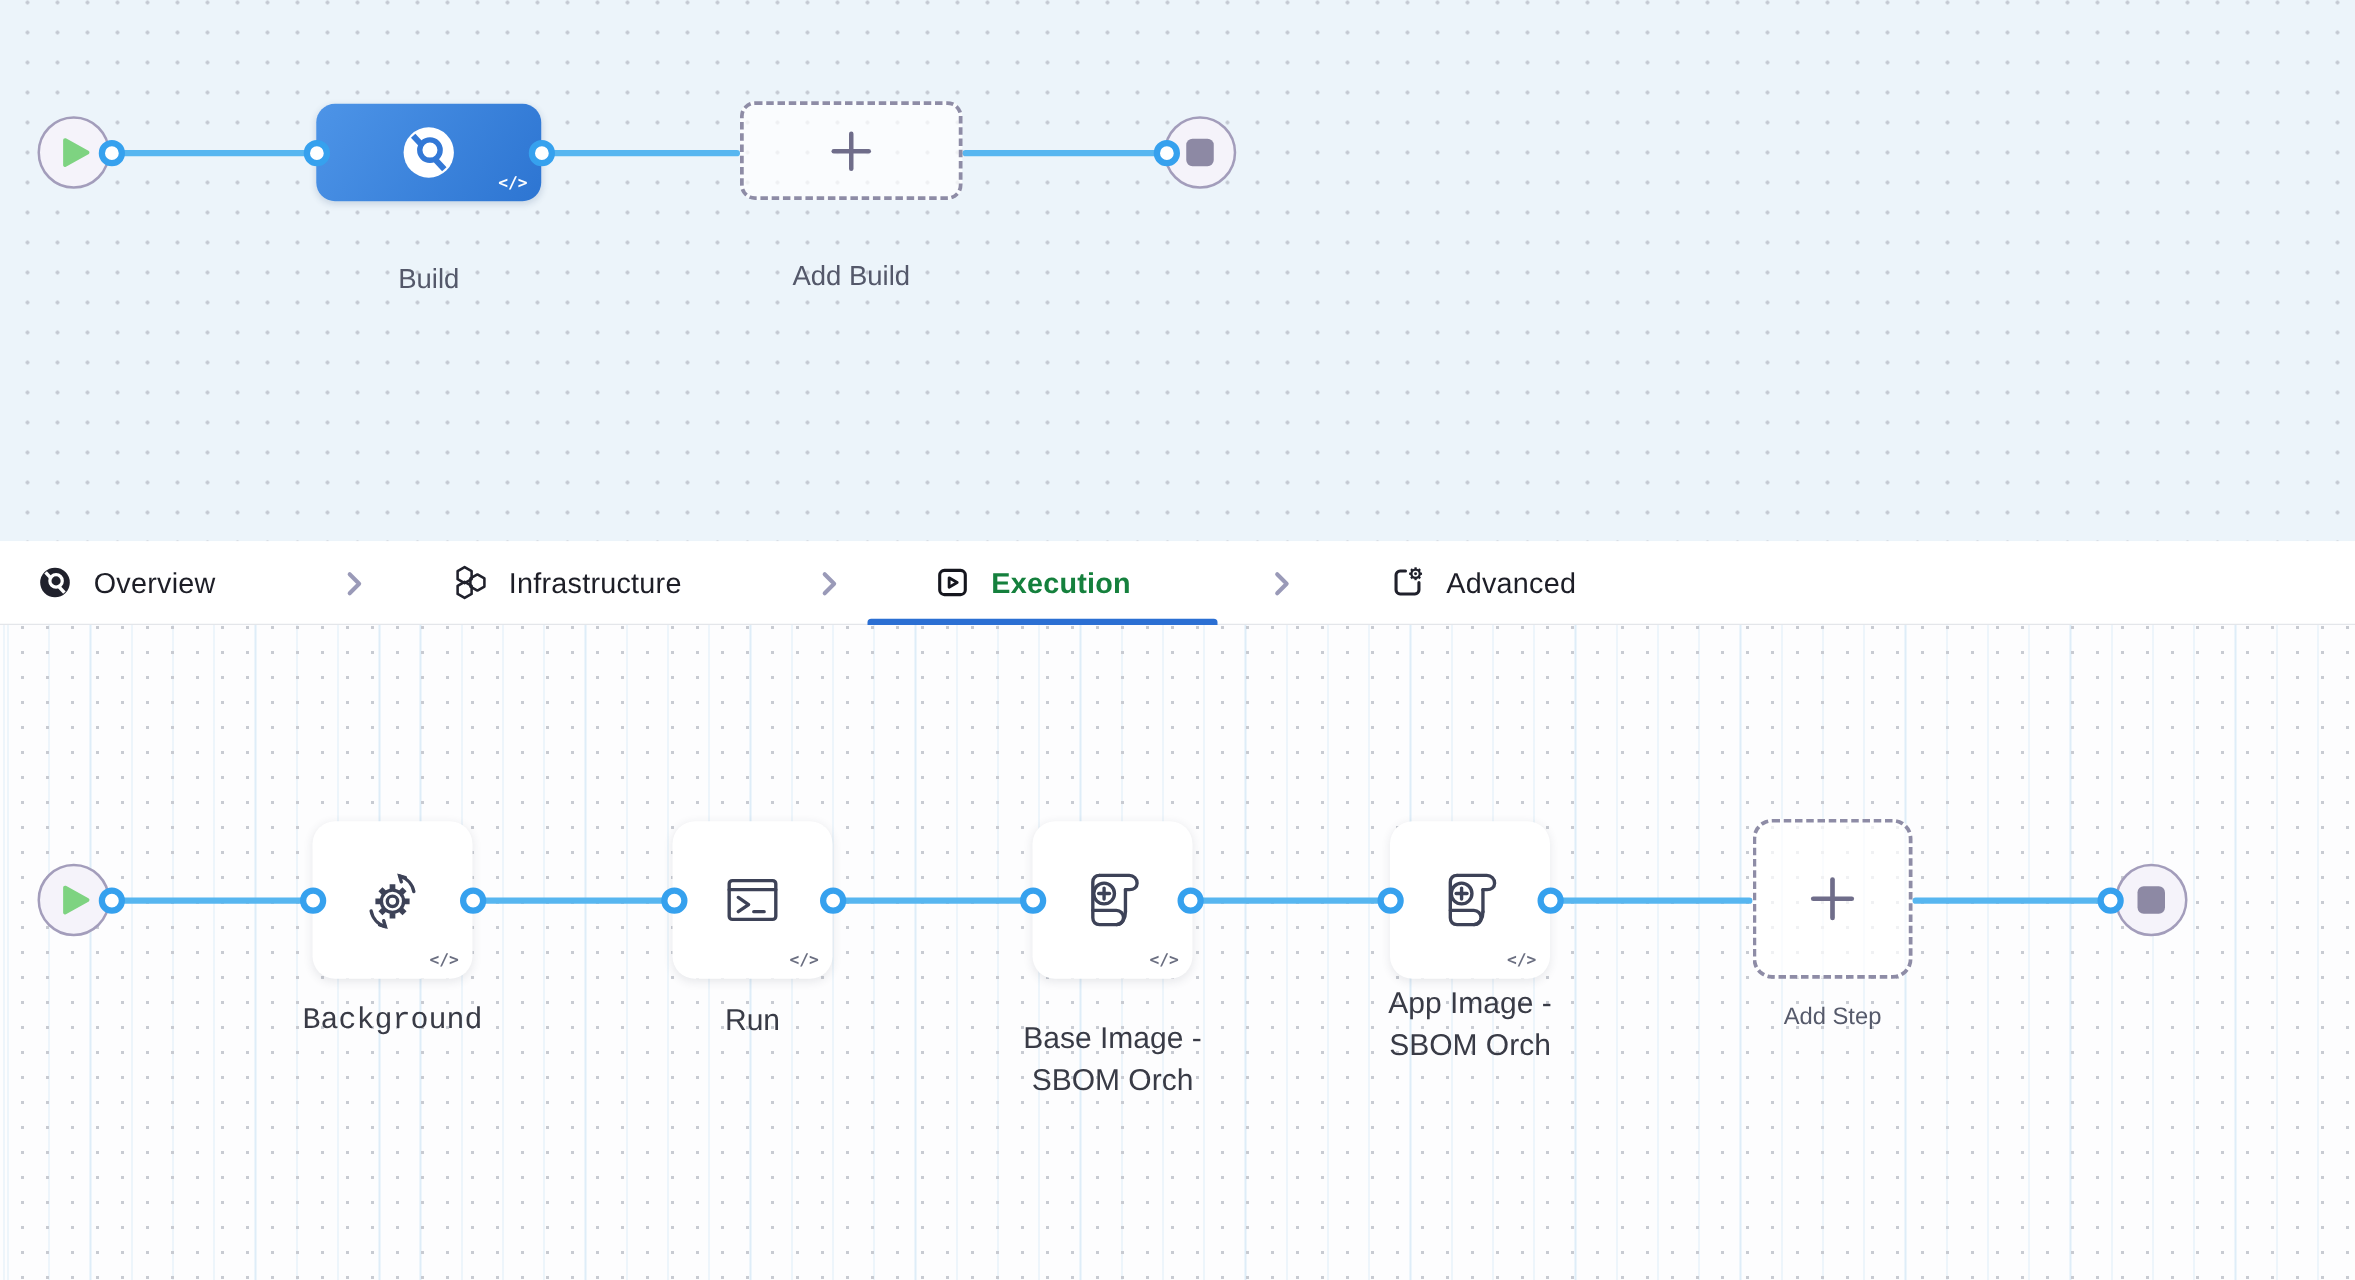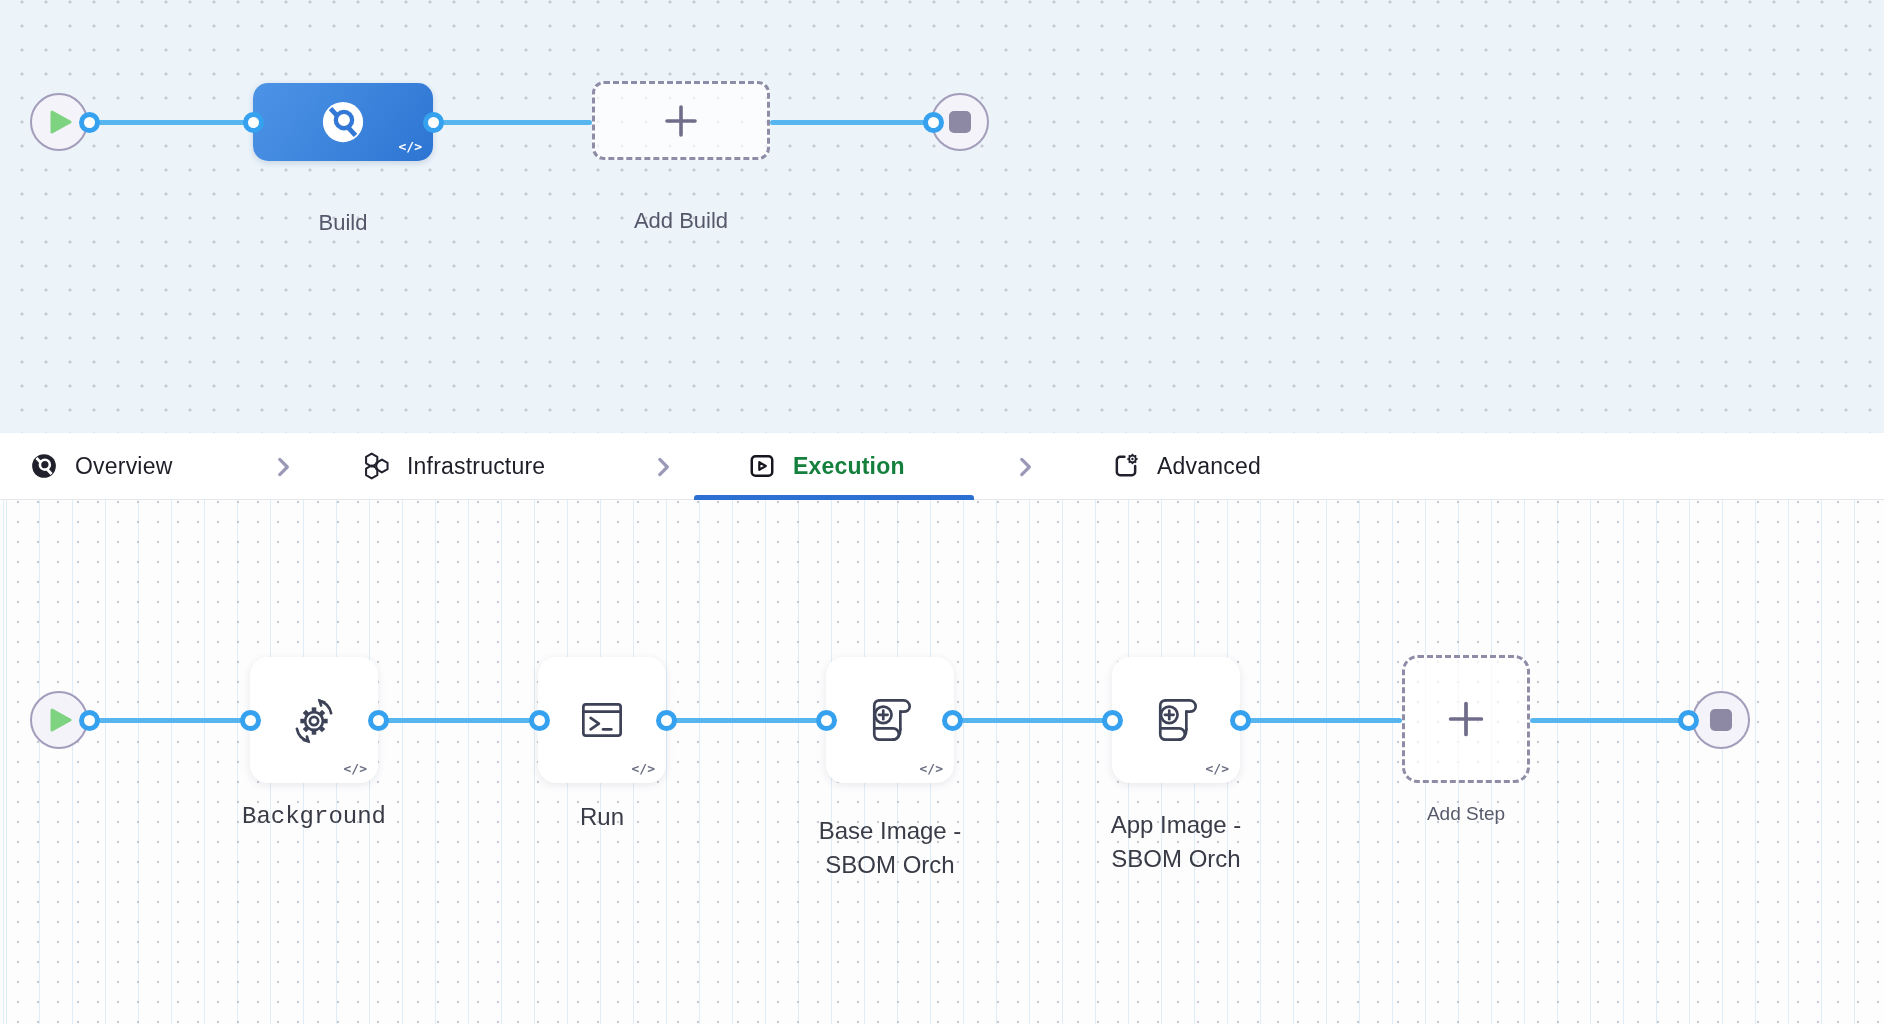--- a/index.html
+++ b/index.html
@@ -260,18 +260,18 @@
     <div class="port" style="left:815.5px;top:209.5px;"></div>
     <div class="port" style="left:941.5px;top:209.5px;"></div>
     <div class="port" style="left:1101.5px;top:209.5px;"></div>
     <div class="port" style="left:1229.5px;top:209.5px;"></div>
     <div class="port" style="left:1677.5px;top:209.5px;"></div>
 
     <div class="step-label" style="left:204px;top:300px;font-family:Liberation Mono, monospace;">Background</div>
     <div class="step-label" style="left:492px;top:300px;">Run</div>
     <div class="step-label" style="left:780px;top:314px;">Base Image -
 SBOM Orch</div>
-    <div class="step-label" style="left:1066px;top:308px;">App Image -
+    <div class="step-label" style="left:1066px;top:286px;">App Image -
 SBOM Orch</div>
     <div class="step-label muted" style="left:1356px;top:297px;">Add Step</div>
   </div>
 
 </div>
 
 </body></html>

